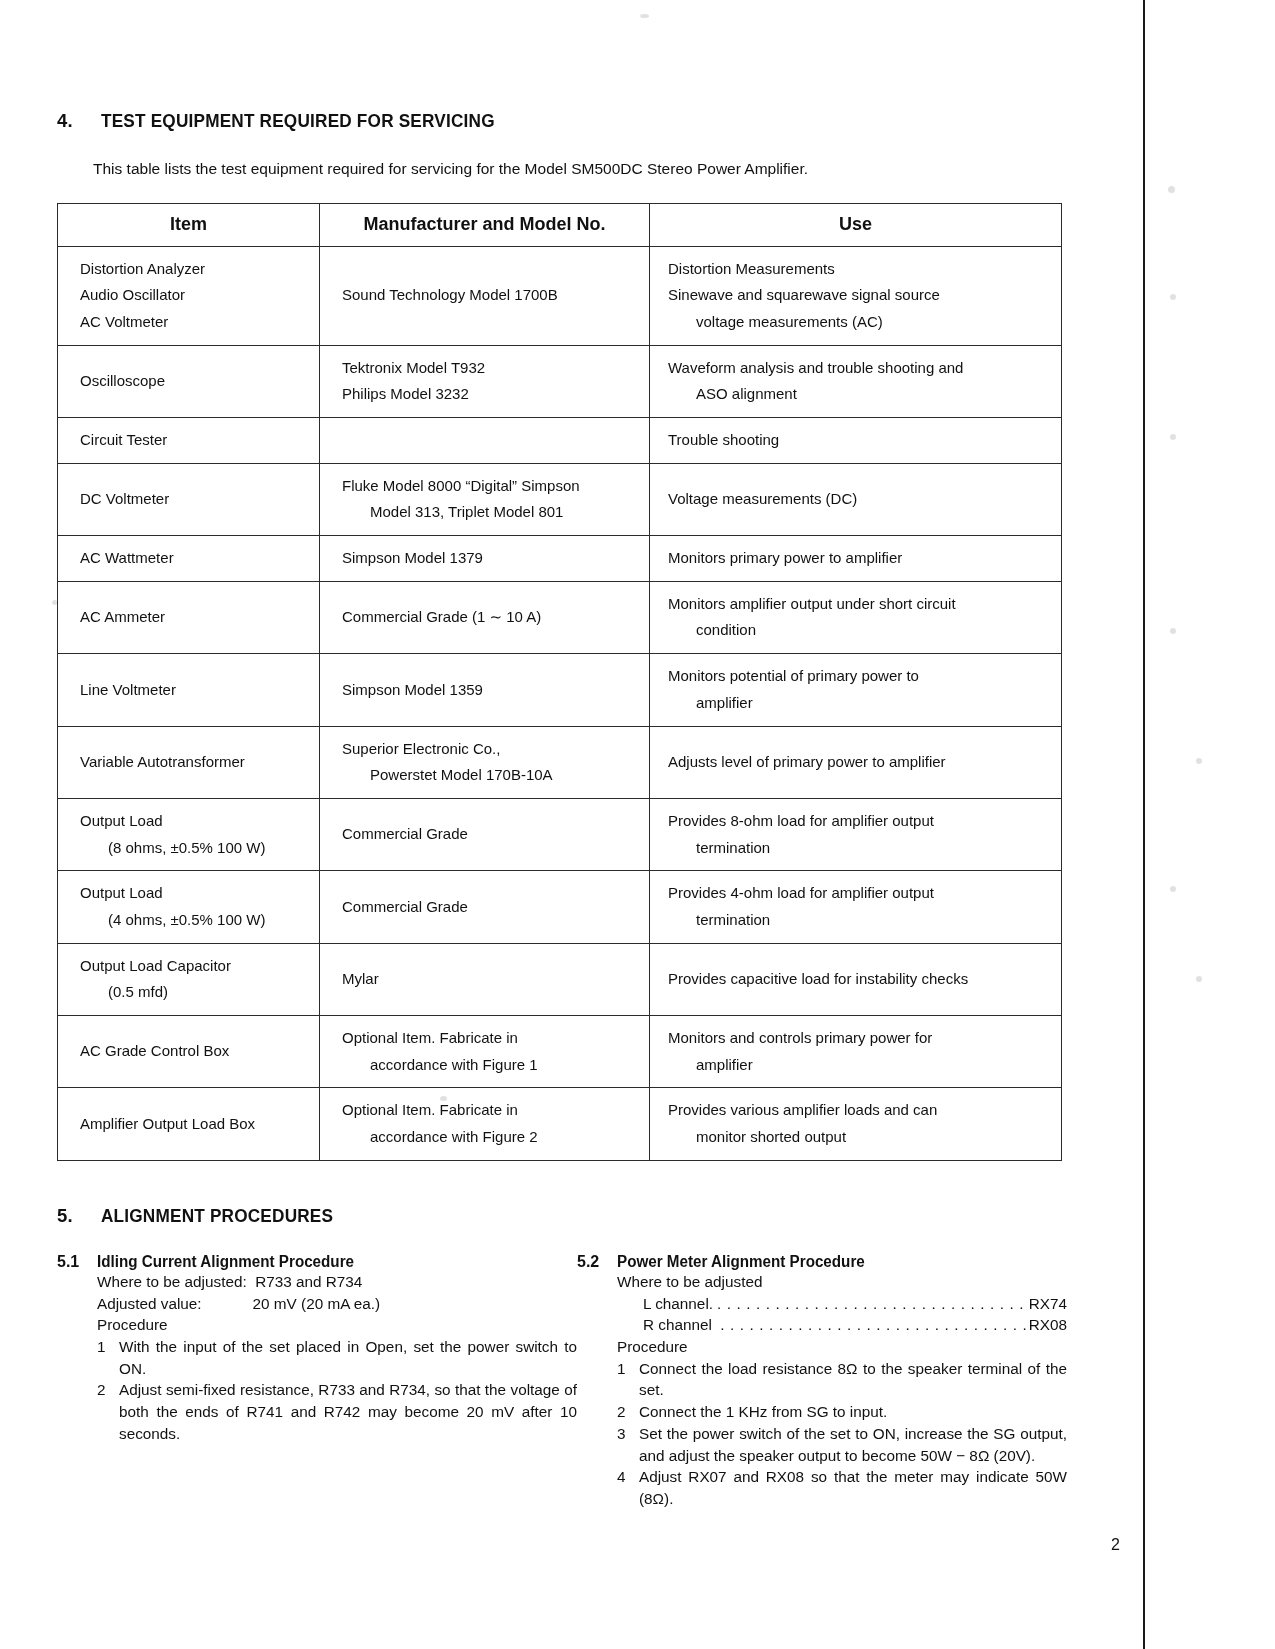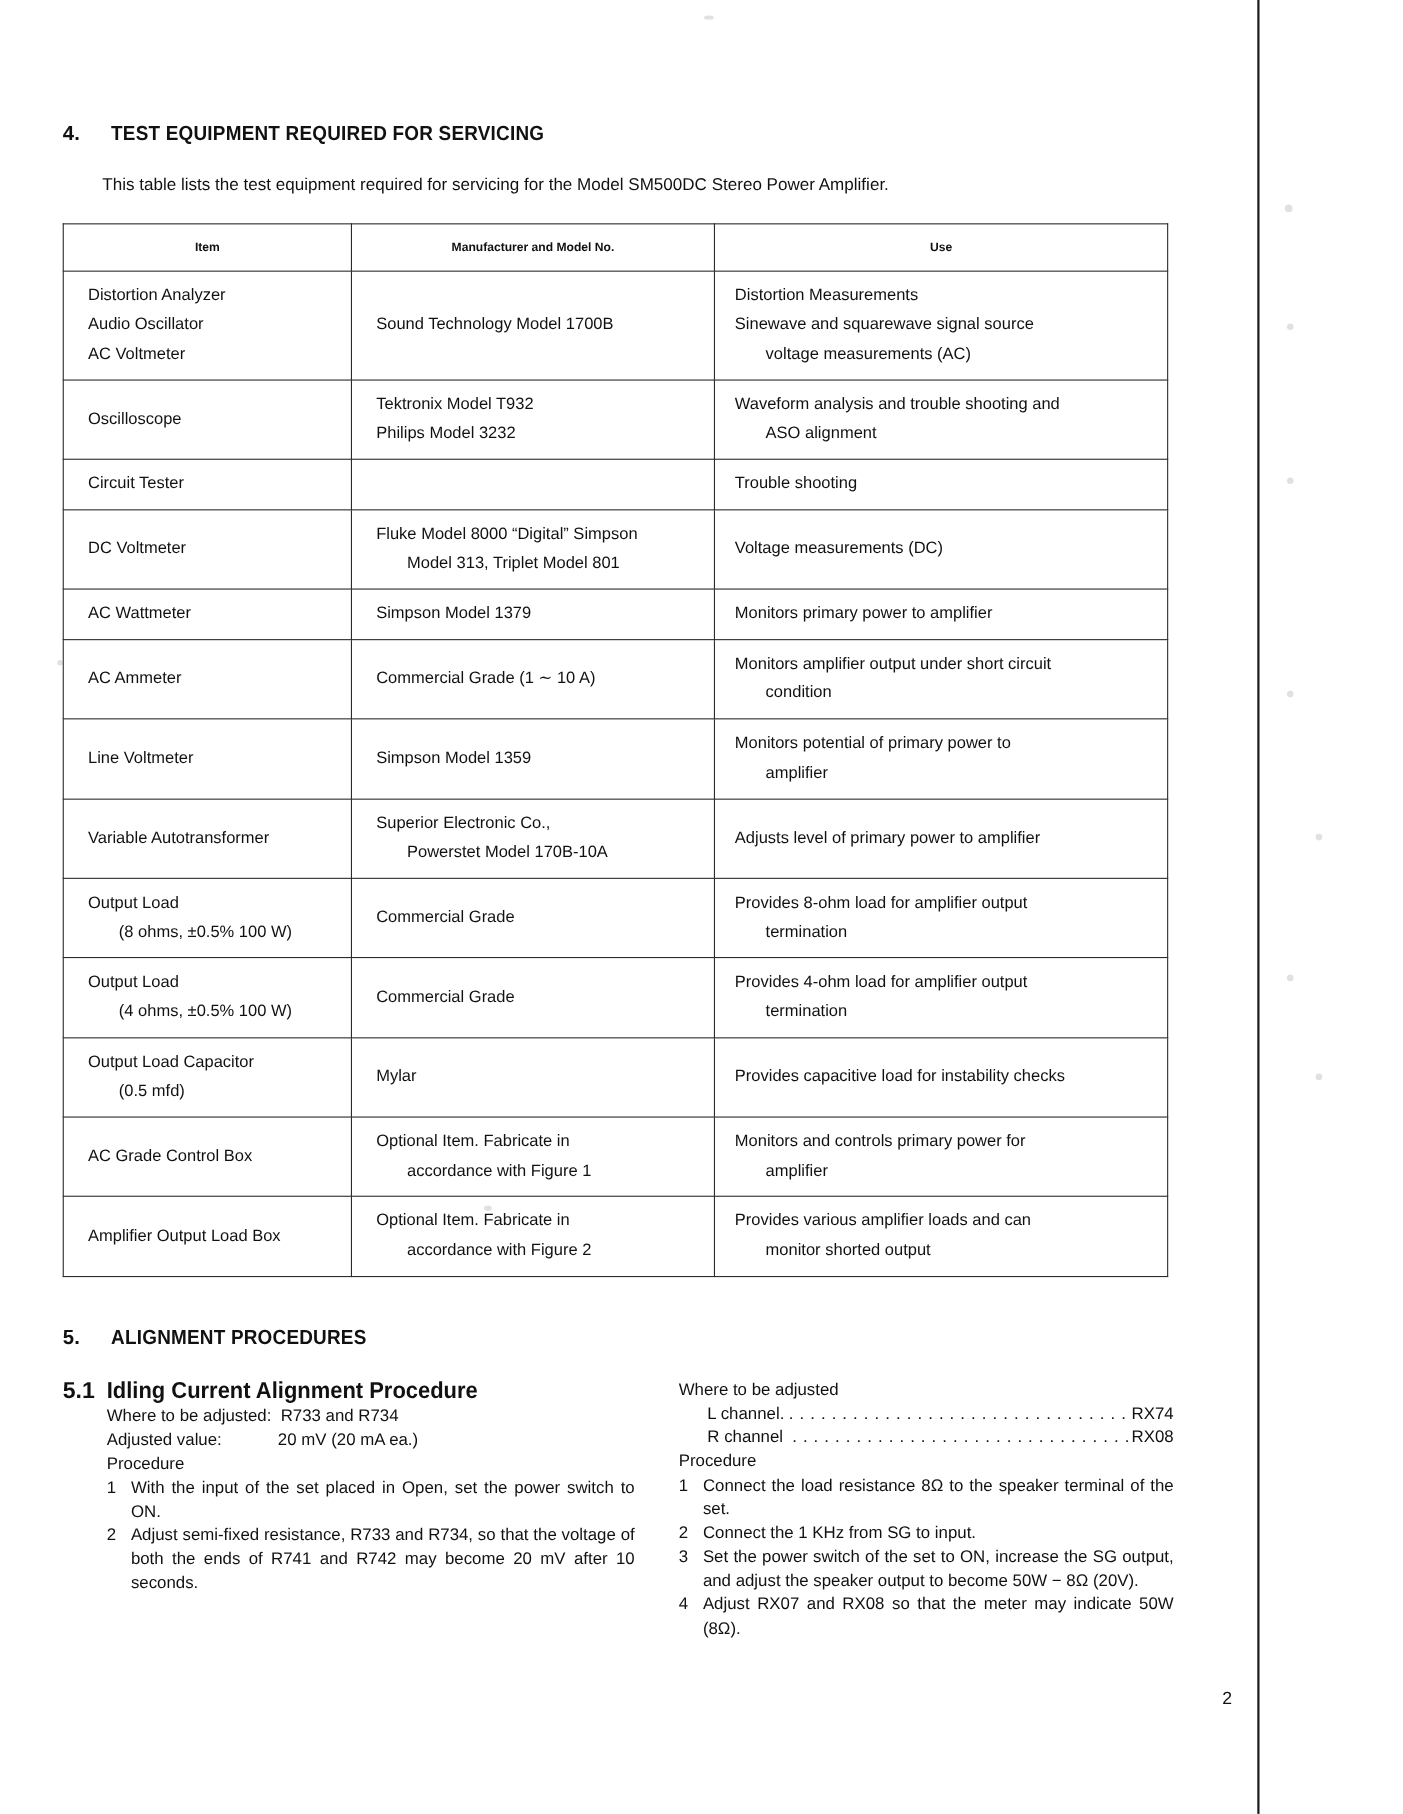--- a/index.html
+++ b/index.html
@@ -82,21 +82,21 @@
   table.equip th, table.equip td {
     border: 1px solid #2b2b2b;
     padding: 0;
     vertical-align: middle;
     text-align: left;
   }
   table.equip thead th {
     text-align: center;
     font-weight: bold;
     height: 42px;
-    font-size: 11px;
+    font-size: 18px;
     border-bottom: 1px solid #2b2b2b;
   }
   table.equip thead tr.double-rule th {
     border-top: 1px solid #2b2b2b;
   }
   .cell {
     padding: 9px 0 9px 22px;
     line-height: 1.78;
   }
   .cell.pad-use { padding-left: 18px; }
@@ -110,21 +110,21 @@
     display: flex;
     gap: 0;
   }
   .col-left  { width: 520px; flex: 0 0 520px; }
   .col-right { width: 490px; flex: 0 0 490px; }
 
   .sub-head {
     display: flex;
     align-items: center;
     font-weight: bold;
-    font-size: 21px;
+    font-size: 16px;
   }
   .sub-head .snum { width: 40px; flex: 0 0 40px; }
   .sub-head .stitle {
     font-stretch: condensed;
     transform: scaleX(0.95);
     transform-origin: left center;
     white-space: nowrap;
   }
 
   .body-block {
@@ -495,20 +495,24 @@
             </li>
             <li>
               <span class="n">2</span>
               <span class="t">Adjust semi-fixed resistance, R733 and R734, so that the voltage of both the ends of R741 and R742 may become 20 mV after 10 seconds.</span>
             </li>
           </ul>
       </div>
     </div>
 
     <div class="col-right">
+      <div class="sub-head">
+        <span class="snum">5.2</span>
+        <span class="stitle">Power Meter Alignment Procedure</span>
+      </div>
       <div class="body-block tight">
         <div class="kv-line">Where to be adjusted</div>
         <div id="channels-52">
             <div class="dots-row">
               <span class="lbl">L channel.</span>
               <span class="leader">............................................................</span>
               <span class="val">RX74</span>
             </div>
             <div class="dots-row">
               <span class="lbl">R channel </span>

